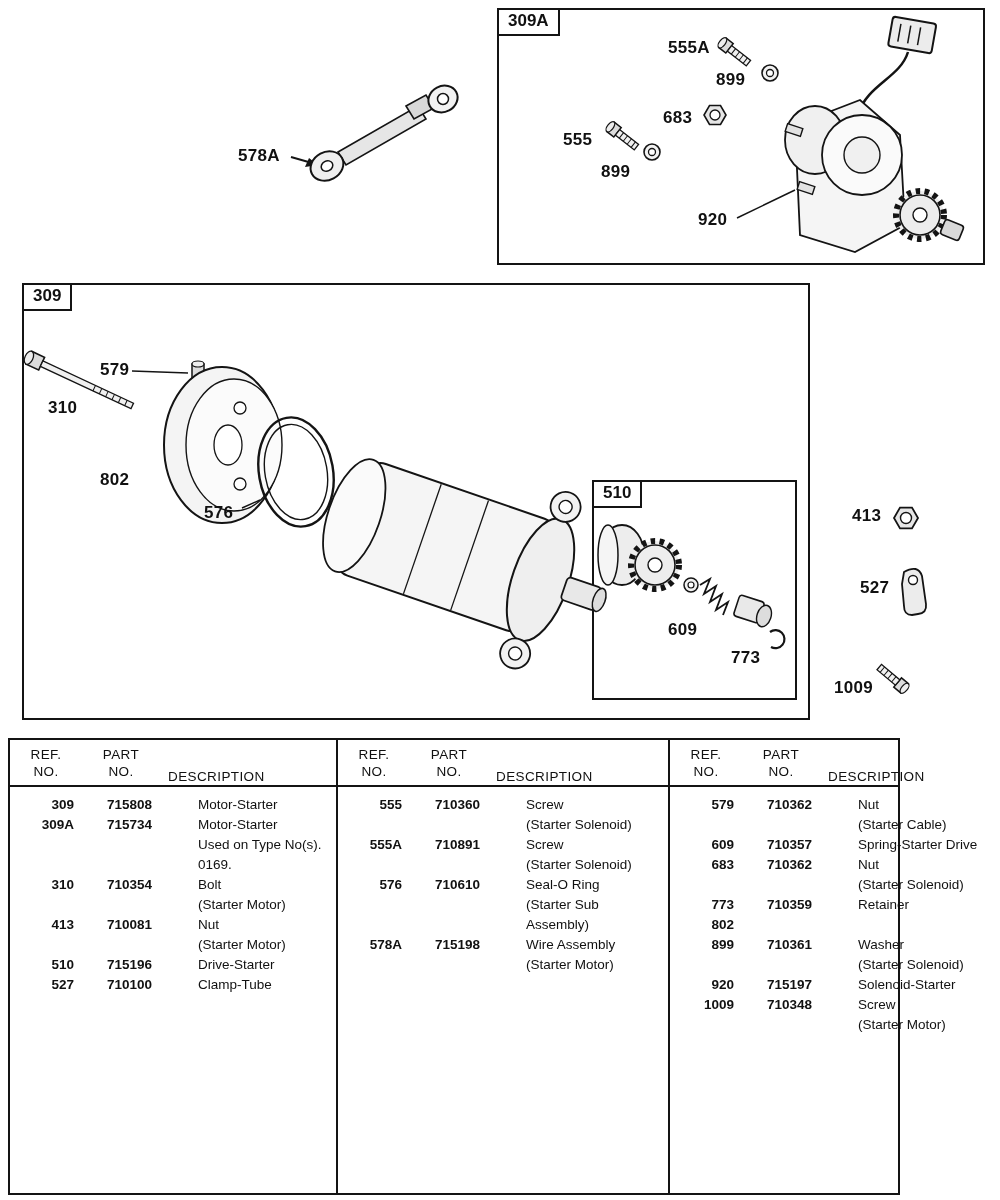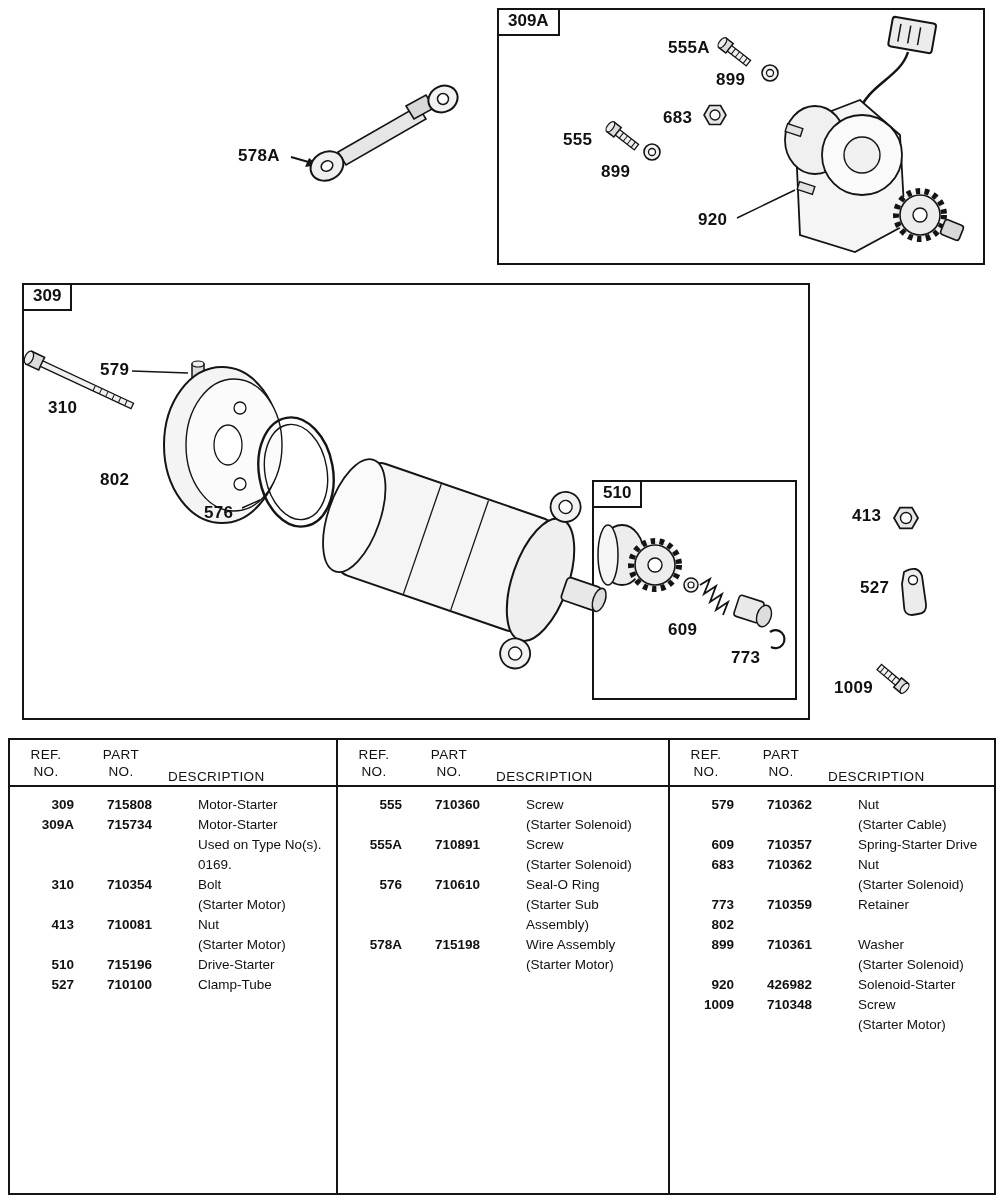--- a/index.html
+++ b/index.html
@@ -10,21 +10,21 @@
   }
   .pbox { position:absolute; border:2px solid #141414; background:transparent; z-index:1; }
   .box-label {
     position:absolute; top:-2px; left:-2px; border:2px solid #141414; background:#fff;
     font-weight:bold; font-size:17px; padding:2px 9px 3px; line-height:1.1; z-index:4;
   }
   svg.art { position:absolute; left:0; top:0; z-index:2; pointer-events:none; }
   .callout { position:absolute; font-weight:bold; font-size:17px; letter-spacing:.3px; z-index:3; }
 
   
-  .table-wrap { position:absolute; left:8px; top:738px; width:988px; height:457px;
+  .table-wrap { position:absolute; left:8px; top:738px; width:892px; height:457px;
     border:2px solid #141414; z-index:1; font-size:13.5px; }
   .vline { position:absolute; top:0; bottom:0; width:2px; background:#141414; }
   .hline { position:absolute; left:0; right:0; top:45px; height:2px; background:#141414; }
   .tcol { position:absolute; top:0; bottom:0; }
   .thead { display:grid; grid-template-columns:56px 62px 1fr; column-gap:16px;
     padding:6px 4px 0 8px; height:45px; letter-spacing:.4px; }
   .th-ref, .th-part { text-align:center; line-height:17px; }
   .th-desc { text-align:left; align-self:end; line-height:17px; padding-bottom:0; }
   .rows { padding:10px 4px 0 8px; }
   .trow { display:grid; grid-template-columns:56px 62px 1fr; column-gap:16px; }
@@ -356,21 +356,21 @@
         <div class="trow">
           <div class="tref">899</div>
           <div class="tpart">710361</div>
           <div class="tdesc">
             <div>Washer</div>
             <div>(Starter Solenoid)</div>
           </div>
         </div>
         <div class="trow">
           <div class="tref">920</div>
-          <div class="tpart">426982</div>
+          <div class="tpart">715197</div>
           <div class="tdesc">
             <div>Solenoid-Starter</div>
           </div>
         </div>
         <div class="trow">
           <div class="tref">1009</div>
           <div class="tpart">710348</div>
           <div class="tdesc">
             <div>Screw</div>
             <div>(Starter Motor)</div>

